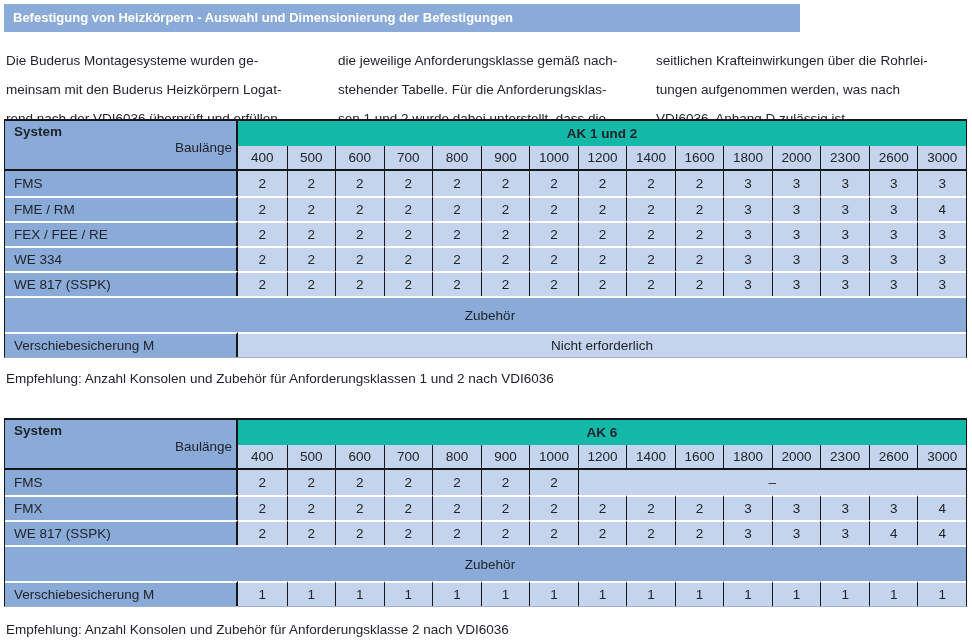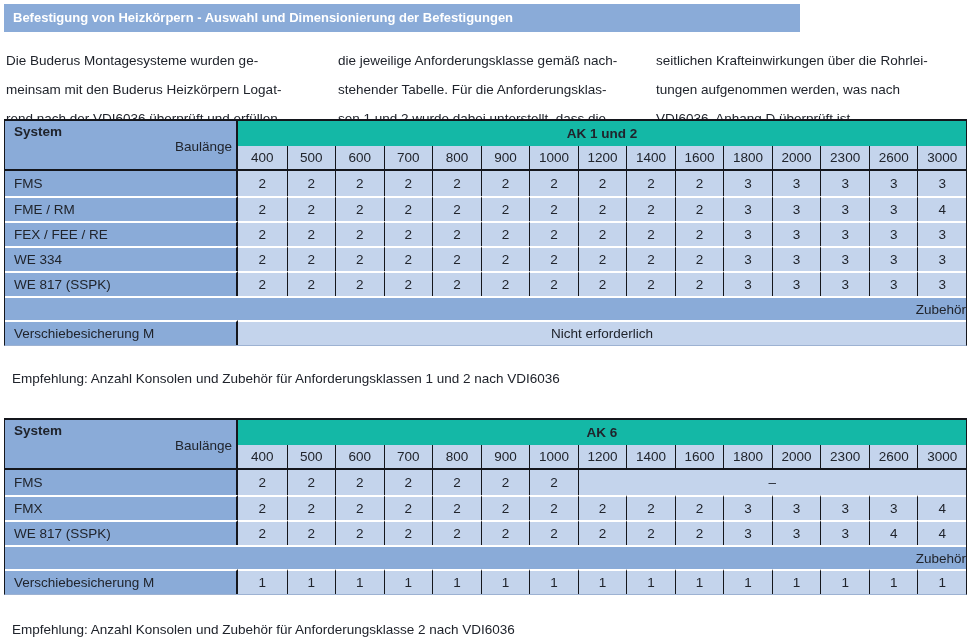--- a/index.html
+++ b/index.html
@@ -39,47 +39,47 @@
     padding:0 4px 0 9px; text-align:left; height:14px;
     overflow:hidden; white-space:nowrap;
   }
   .num { background:#c4d4ec; text-align:center; height:25px; }
   .vl  { border-left:1px solid #14161c; }
   tr.rw td { border-top:2px solid #ffffff; }
   tr.rw.first td { border-top:none; }
   .hdr2b { border-bottom:2px solid #14161c; }
   .syshdr { vertical-align:top; border-bottom:2px solid #14161c; }
   .syswrap {
-    display:flex; flex-direction:column; 
+    display:flex; justify-content:space-between;
     height:38px; box-sizing:border-box; padding:3px 0 4px 0;
   }
   .sysname { font-weight:bold; }
   .baulen  { align-self:flex-end; }
   .ak { background:#14b8a6; font-weight:bold; text-align:center; height:25px; }
   .band {
-    background:#8aabd8; text-align:right; padding-left:9px; height:24px;
-  }
-  .caption { position:absolute; left:12px; font-size:13.5px; color:#20242c; }
+    background:#8aabd8; text-align:center; padding-left:9px; height:36px;
+  }
+  .caption { position:absolute; left:6px; font-size:13.5px; color:#20242c; }
   #caption-0 { top:371px; }
   #caption-1 { top:622px; }
 </style>
 </head>
 <body>
 
 <div class="titlebar">Befestigung von Heizkörpern - Auswahl und Dimensionierung der Befestigungen</div>
 
 <div class="intro-col" id="intro-1">Die Buderus Montagesysteme wurden ge-
 meinsam mit den Buderus Heizkörpern Logat-
 rend nach der VDI6036 überprüft und erfüllen</div>
 <div class="intro-col" id="intro-2">die jeweilige Anforderungsklasse gemäß nach-
 stehender Tabelle. Für die Anforderungsklas-
 sen 1 und 2 wurde dabei unterstellt, dass die</div>
 <div class="intro-col" id="intro-3">seitlichen Krafteinwirkungen über die Rohrlei-
 tungen aufgenommen werden, was nach
-VDI6036, Anhang D überprüft ist.</div>
+VDI6036, Anhang D zulässig ist.</div>
 
 <table class="dimtable" id="table-0">
     <colgroup>
       <col style="width:233px">
       <col>
       <col>
       <col>
       <col>
       <col>
       <col>

